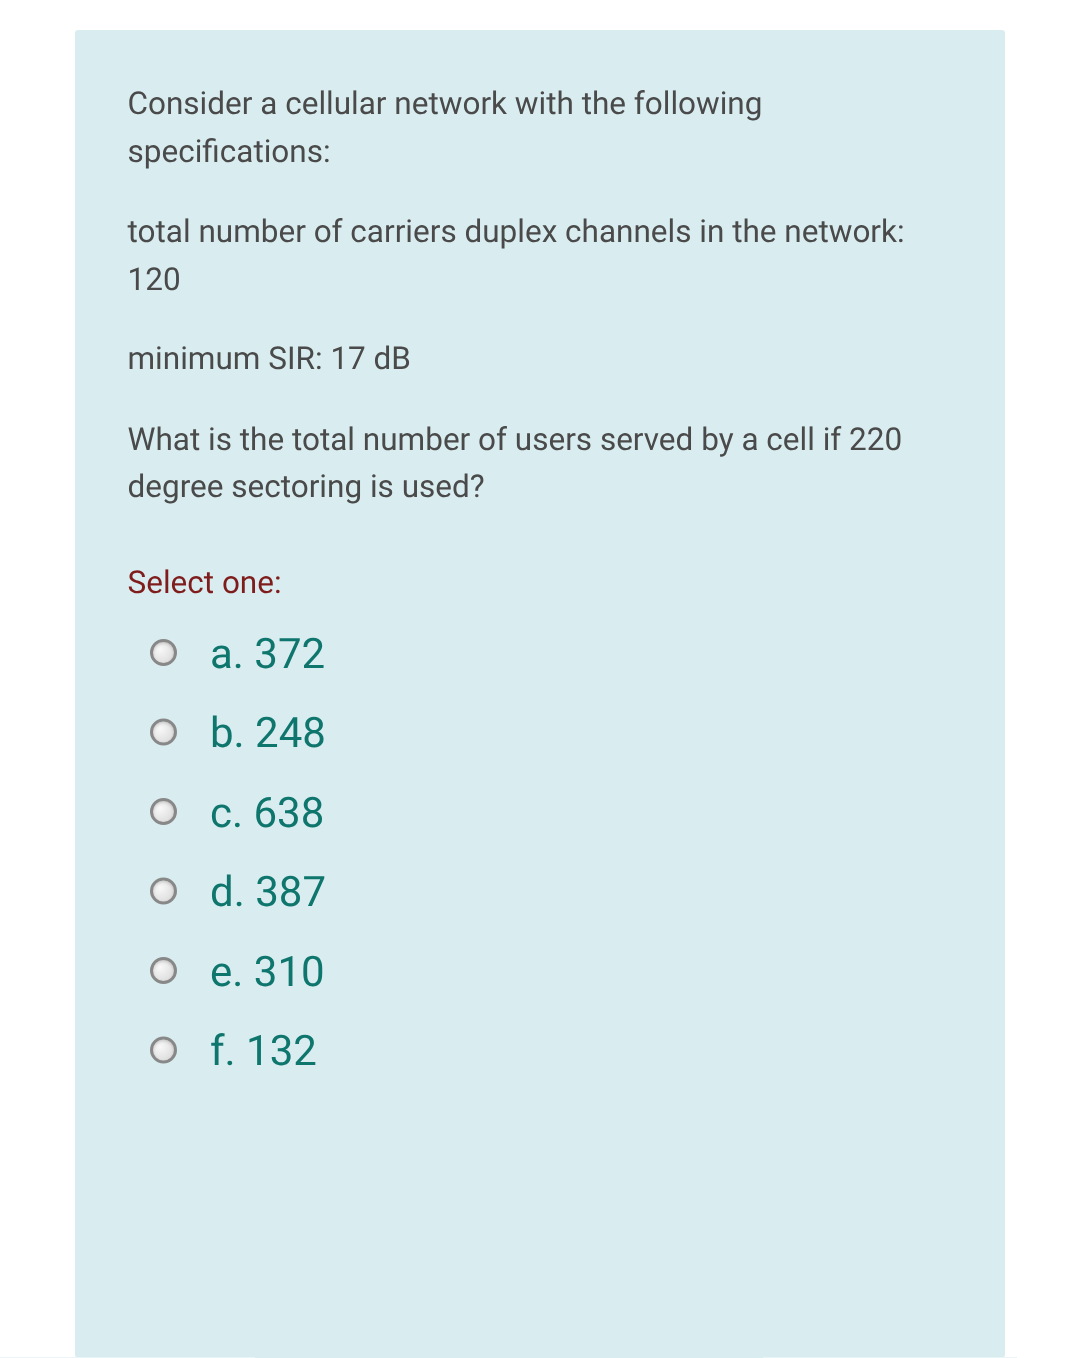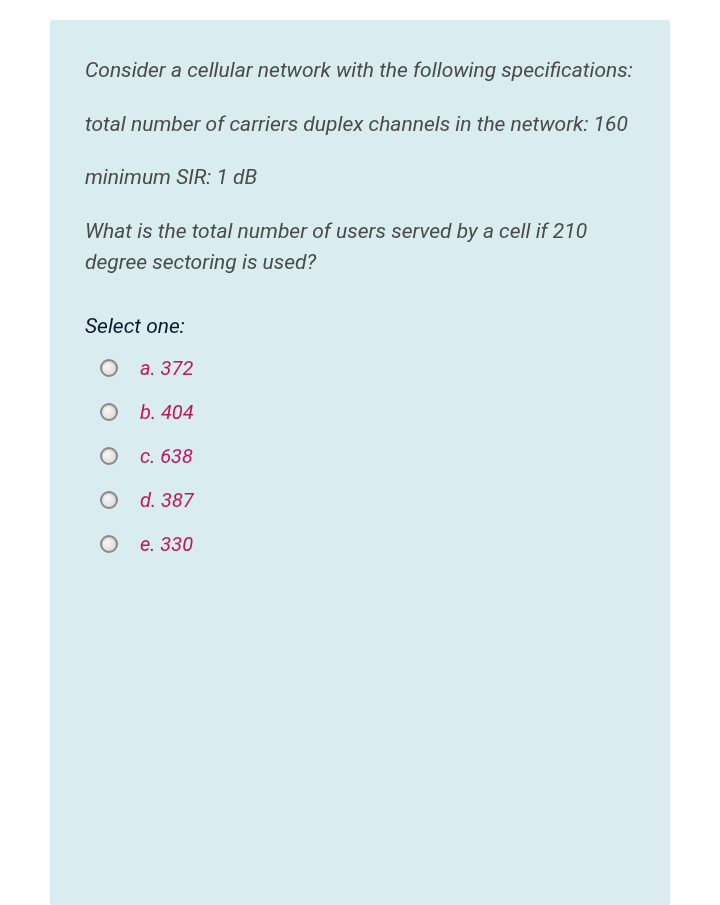--- a/index.html
+++ b/index.html
@@ -1,19 +1,18 @@
 <!DOCTYPE html>
 <html><head>
   <meta charset="utf-8">
   <style>
     * {
       margin: 0;
       padding: 0;
       box-sizing: border-box;
-      font-style: italic;
     }
     body {
       font-family: -apple-system, BlinkMacSystemFont, "Segoe UI", Roboto, "Helvetica Neue", Arial, sans-serif;
       background: #ffffff;
       width: 720px;
       height: 905px;
       padding: 20px 50px 0 50px;
     }
     .question-box {
       background: #d9edf0;
@@ -22,21 +21,21 @@
       height: 100%;
       overflow: hidden;
     }
     .question-text p {
       color: #4a4a4a;
       font-size: 21px;
       line-height: 1.5;
       margin-bottom: 22px;
     }
     .select-label {
-      color: #0f172a;
+      color: #7f1d1d;
       font-size: 21px;
       margin-top: 35px;
       margin-bottom: 18px;
     }
     .option-row {
       display: flex;
       align-items: center;
       margin-bottom: 20px;
       padding-left: 15px;
     }
@@ -45,51 +44,51 @@
       height: 18px;
       border-radius: 50%;
       border: 2px solid #888;
       background: radial-gradient(circle at 35% 35%, #f8f8f8 0%, #e0e0e0 70%, #c8c8c8 100%);
       margin-right: 22px;
       flex-shrink: 0;
       cursor: pointer;
       box-shadow: inset 0 1px 2px rgba(0,0,0,0.15);
     }
     .option-label {
-      color: #be185d;
-      font-size: 20px;
+      color: #0f766e;
+      font-size: 28px;
       cursor: pointer;
     }
   </style>
 </head>
 <body>
 
 <div class="question-box">
   <div class="question-text">
     <p>Consider a cellular network with the following specifications:</p>
-    <p>total number of carriers duplex channels in the network: 160</p>
-    <p>minimum SIR: 1 dB</p>
-    <p>What is the total number of users served by a cell if 210 degree sectoring is used?</p>
+    <p>total number of carriers duplex channels in the network: 120</p>
+    <p>minimum SIR: 17 dB</p>
+    <p>What is the total number of users served by a cell if 220 degree sectoring is used?</p>
   </div>
 
   <div class="select-label">Select one:</div>
 
   <div class="option-row">
     <div class="radio-btn"></div>
     <span class="option-label">
       <span>a.</span>
       <span>372</span>
     </span>
   </div>
 
   <div class="option-row">
     <div class="radio-btn"></div>
     <span class="option-label">
       <span>b.</span>
-      <span>404</span>
+      <span>248</span>
     </span>
   </div>
 
   <div class="option-row">
     <div class="radio-btn"></div>
     <span class="option-label">
       <span>c.</span>
       <span>638</span>
     </span>
   </div>
@@ -99,17 +98,24 @@
     <span class="option-label">
       <span>d.</span>
       <span>387</span>
     </span>
   </div>
 
   <div class="option-row">
     <div class="radio-btn"></div>
     <span class="option-label">
       <span>e.</span>
-      <span>330</span>
+      <span>310</span>
     </span>
   </div>
 
+  <div class="option-row">
+    <div class="radio-btn"></div>
+    <span class="option-label">
+      <span>f.</span>
+      <span>132</span>
+    </span>
+  </div>
 </div>
 
 </body></html>

